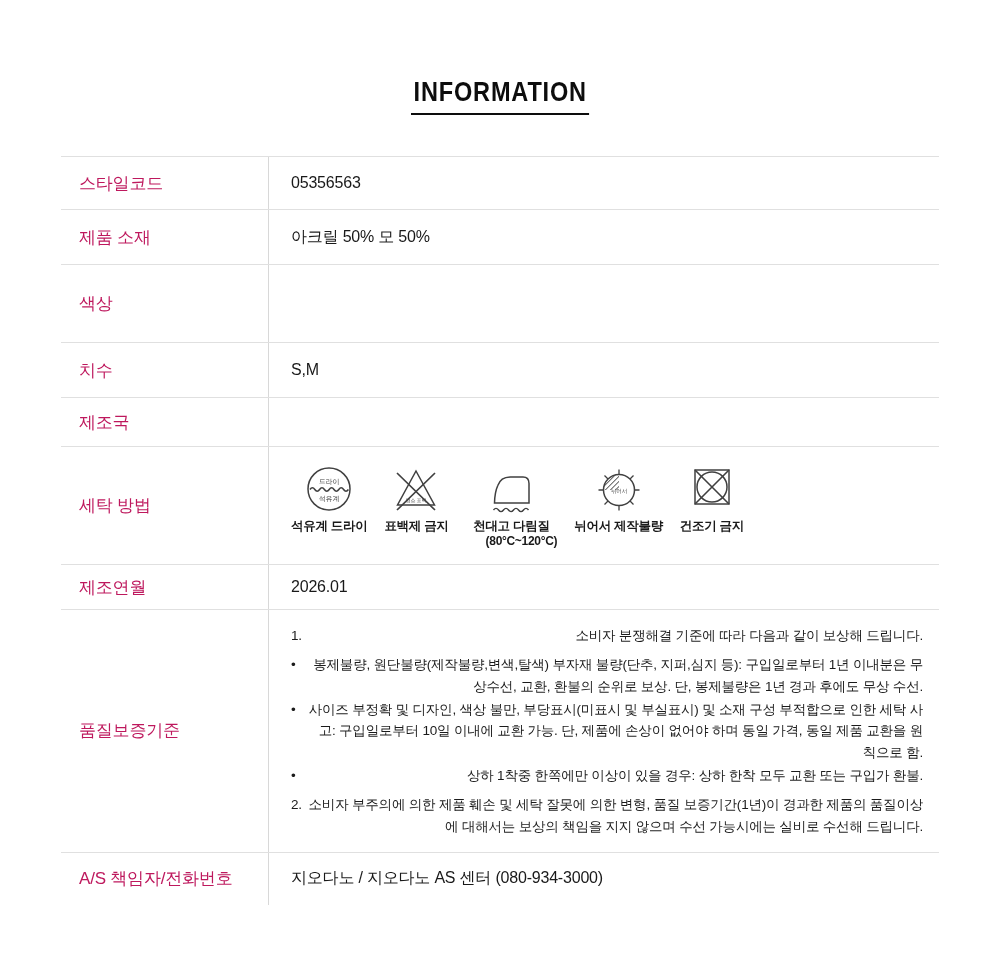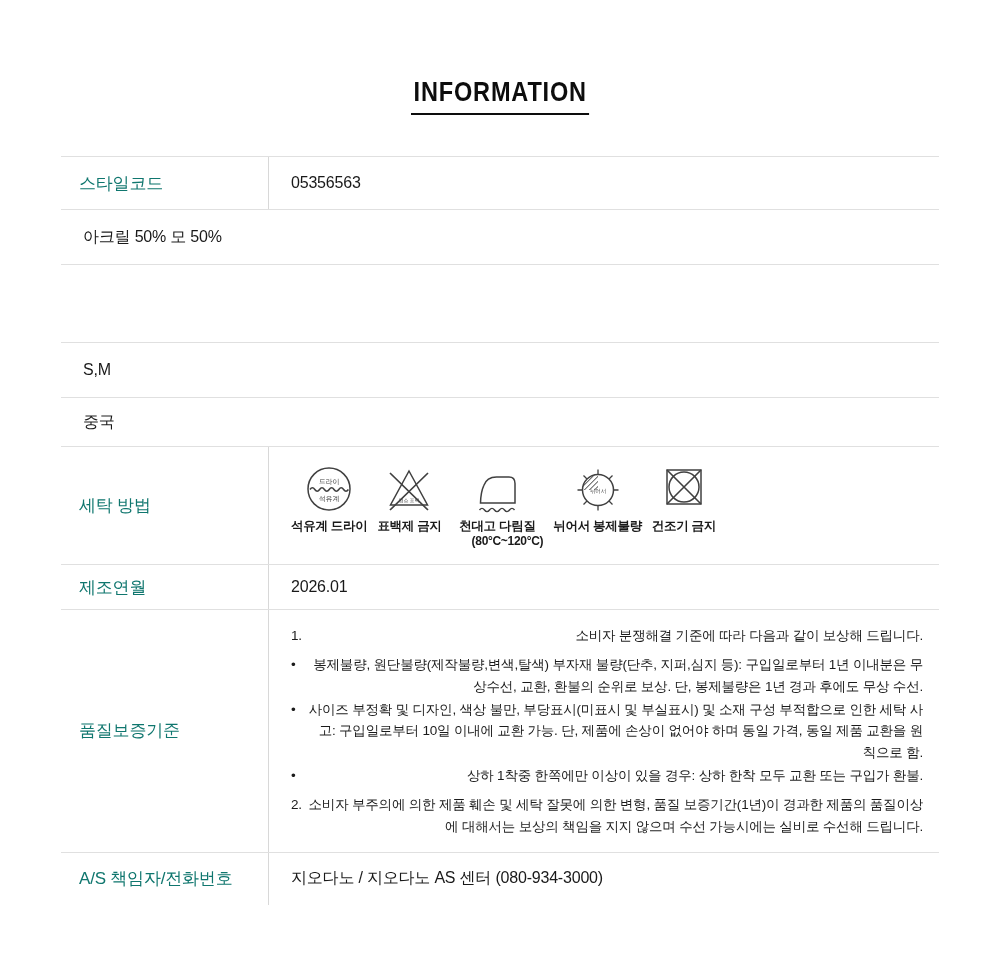--- a/index.html
+++ b/index.html
@@ -14,31 +14,31 @@
     display:inline-block;font-size:28px;font-weight:700;letter-spacing:1px;
     color:#0d0d0d;border-bottom:2px solid #0d0d0d;padding:0 3px 5px 3px;
     transform:scaleX(0.84);transform-origin:center;
   }
   
   .info-table{margin:41px 0 0 61px;width:878px;}
   .row{display:flex;border-top:1px solid #e0e0e0;box-sizing:border-box;}
   .cell-label{
     width:208px;flex:none;box-sizing:border-box;padding-left:18px;
     border-right:1px solid #d8d8d8;display:flex;align-items:center;
-    font-size:17px;color:#0f766e;letter-spacing:-0.2px;
+    font-size:17px;color:#be185d;letter-spacing:-0.2px;
   }
   .cell-value{
     flex:1;box-sizing:border-box;padding-left:22px;padding-right:16px;
     display:flex;align-items:center;font-size:16px;color:#191919;letter-spacing:-0.2px;
   }
   .h-a{height:53px}.h-b{height:55px}.h-c{height:78px}.h-d{height:55px}
   .h-e{height:49px}.h-f{height:49px}.h-g{height:118px}.h-h{height:45px}
   .h-i{min-height:190px}.h-j{height:53px}
   
-  .care{display:flex;align-items:flex-start;gap:10px;}
+  .care{display:flex;align-items:flex-start;gap:17px;}
   .care-item{display:flex;flex-direction:column;align-items:center;}
   .care-icon{height:56px;display:flex;align-items:center;justify-content:center;}
   .care-icon svg{display:block;}
   .care-icon text{font-family:inherit;fill:#404040;}
   .care-label{font-size:12.5px;font-weight:700;color:#1a1a1a;line-height:1.3;text-align:center;letter-spacing:-0.3px;}
   .care-sublabel{font-size:12px;font-weight:600;color:#1a1a1a;line-height:1.2;text-align:center;letter-spacing:-0.3px;margin-left:20px;}
   
   .quality{padding:15px 0 14px 0;width:100%;}
   .q-item{display:flex;font-size:13.5px;line-height:1.62;color:#1b1b1b;letter-spacing:-0.2px;}
   .q-marker{flex:none;width:17px;}
@@ -55,33 +55,36 @@
 </div>
 
 <div class="info-table">
 
   <div class="row h-a">
     <div class="cell-label">스타일코드</div>
     <div class="cell-value">05356563</div>
   </div>
 
   <div class="row h-b">
+    <div class="cell-label">제품 소재</div>
     <div class="cell-value">아크릴 50% 모 50%</div>
   </div>
 
   <div class="row h-c">
+    <div class="cell-label">색상</div>
   </div>
 
   <div class="row h-d">
+    <div class="cell-label">치수</div>
     <div class="cell-value">S,M</div>
   </div>
 
 
   <div class="row h-f">
-    <div class="cell-value">중국</div>
+    <div class="cell-label">제조국</div>
   </div>
 
   <div class="row h-g">
     <div class="cell-label">세탁 방법</div>
     <div class="cell-value">
       <div class="care">
 
         <div class="care-item">
           <div class="care-icon">
             <svg width="48" height="54" viewBox="0 0 48 52" fill="none" stroke="#404040" stroke-width="1.5">
@@ -123,21 +126,21 @@
                 <pattern id="hatch" width="3.6" height="3.6" patternUnits="userSpaceOnUse" patternTransform="rotate(45)">
                   <line x1="0" y1="0" x2="0" y2="3.6" stroke="#404040" stroke-width="1.6"></line>
                 </pattern>
               </defs>
               <path d="M24 26 L24 10.5 A15.5 15.5 0 0 0 8.5 26 Z" fill="url(#hatch)" stroke="none"></path>
               <circle cx="24" cy="26" r="15.5"></circle>
               <path d="M39.5 26 L44.5 26 M35 15 L38.5 11.5 M24 10.5 L24 5.5 M13 15 L9.5 11.5 M8.5 26 L3.5 26 M13 37 L9.5 40.5 M24 41.5 L24 46.5 M35 37 L38.5 40.5" stroke-width="1.3"></path>
               <text x="24" y="28.5" text-anchor="middle" font-size="5.6" stroke="none">뉘어서</text>
             </svg>
           </div>
-          <div class="care-label">뉘어서 봉제불량</div>
+          <div class="care-label">뉘어서 제작불량</div>
         </div>
 
         <div class="care-item">
           <div class="care-icon">
             <svg width="48" height="54" viewBox="0 0 48 52" fill="none" stroke="#404040" stroke-width="1.5">
               <rect x="7" y="6" width="34" height="34"></rect>
               <circle cx="24" cy="23" r="15"></circle>
               <path d="M7 6 L41 40 M41 6 L7 40" stroke-width="1.6"></path>
             </svg>
           </div>

